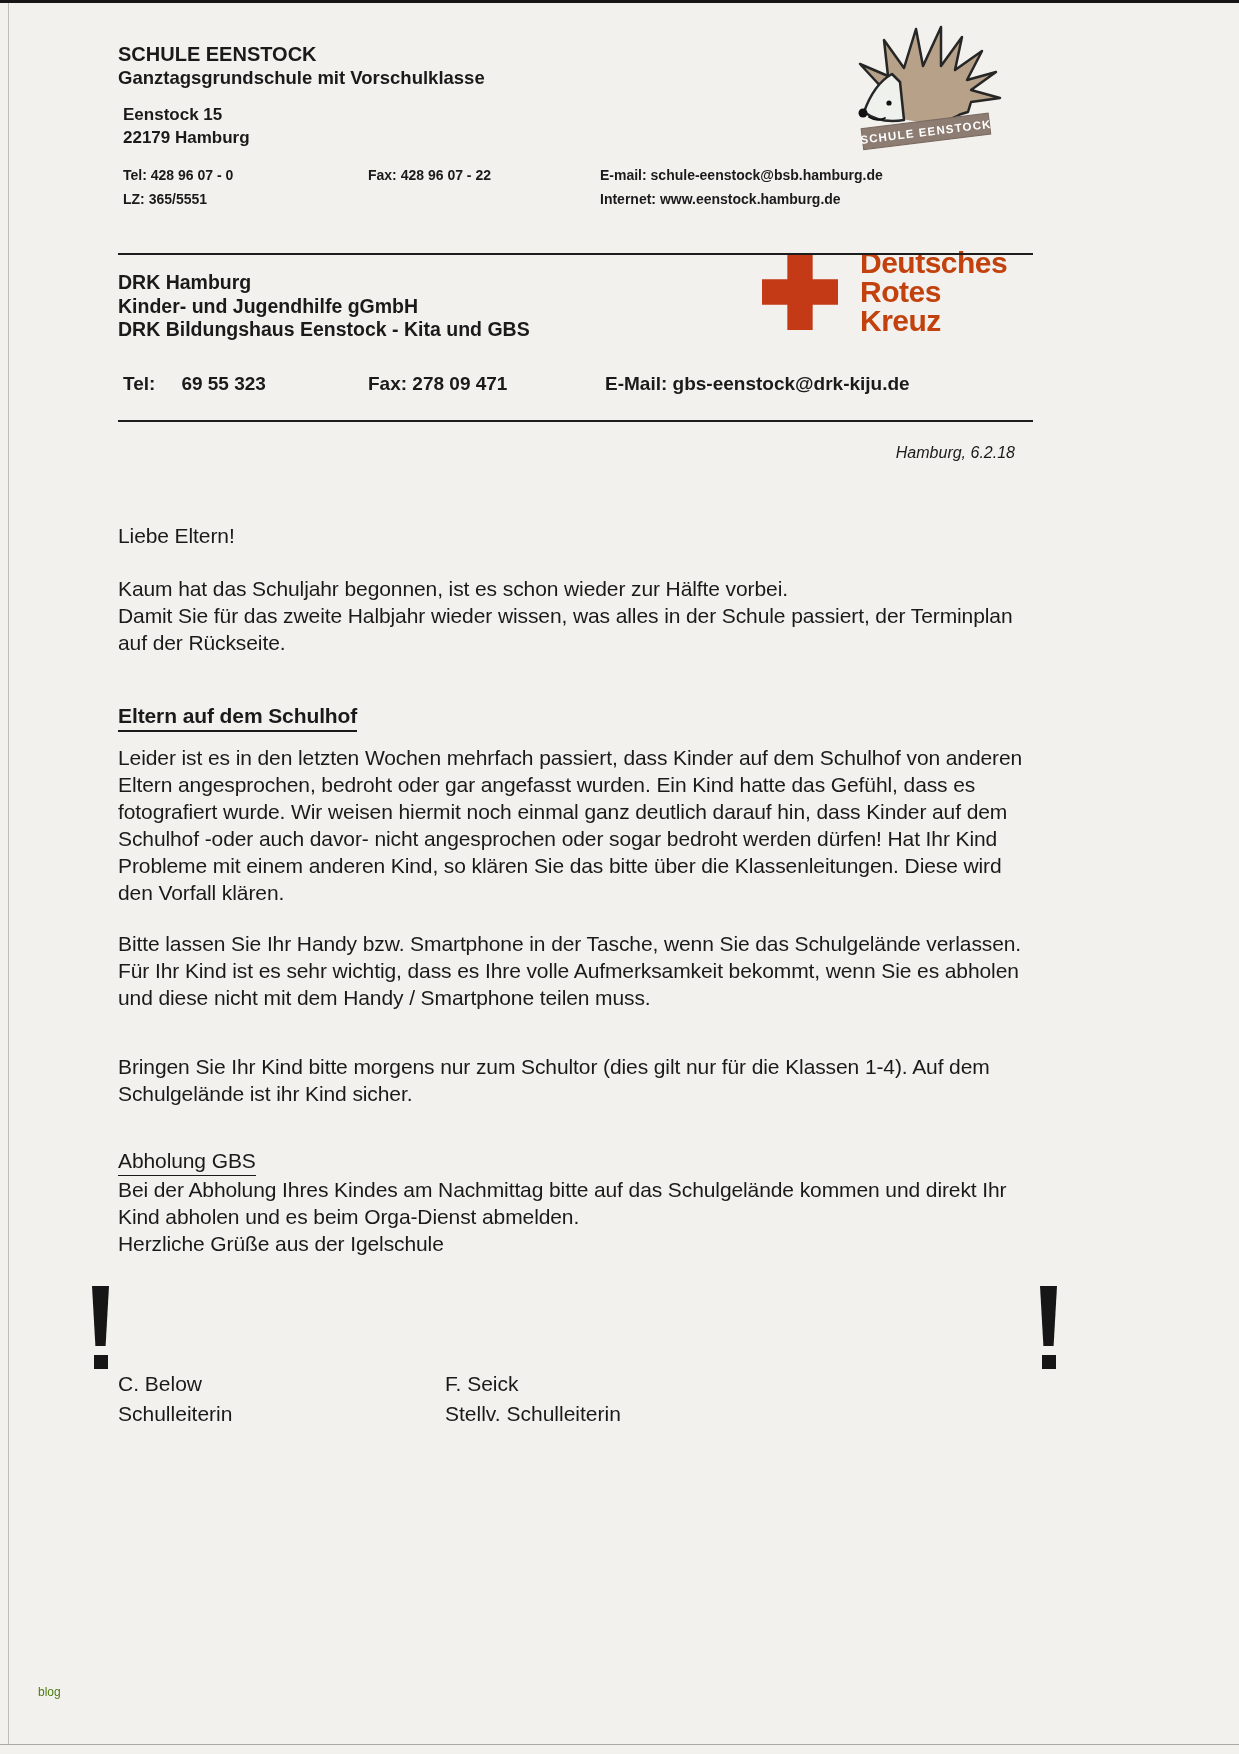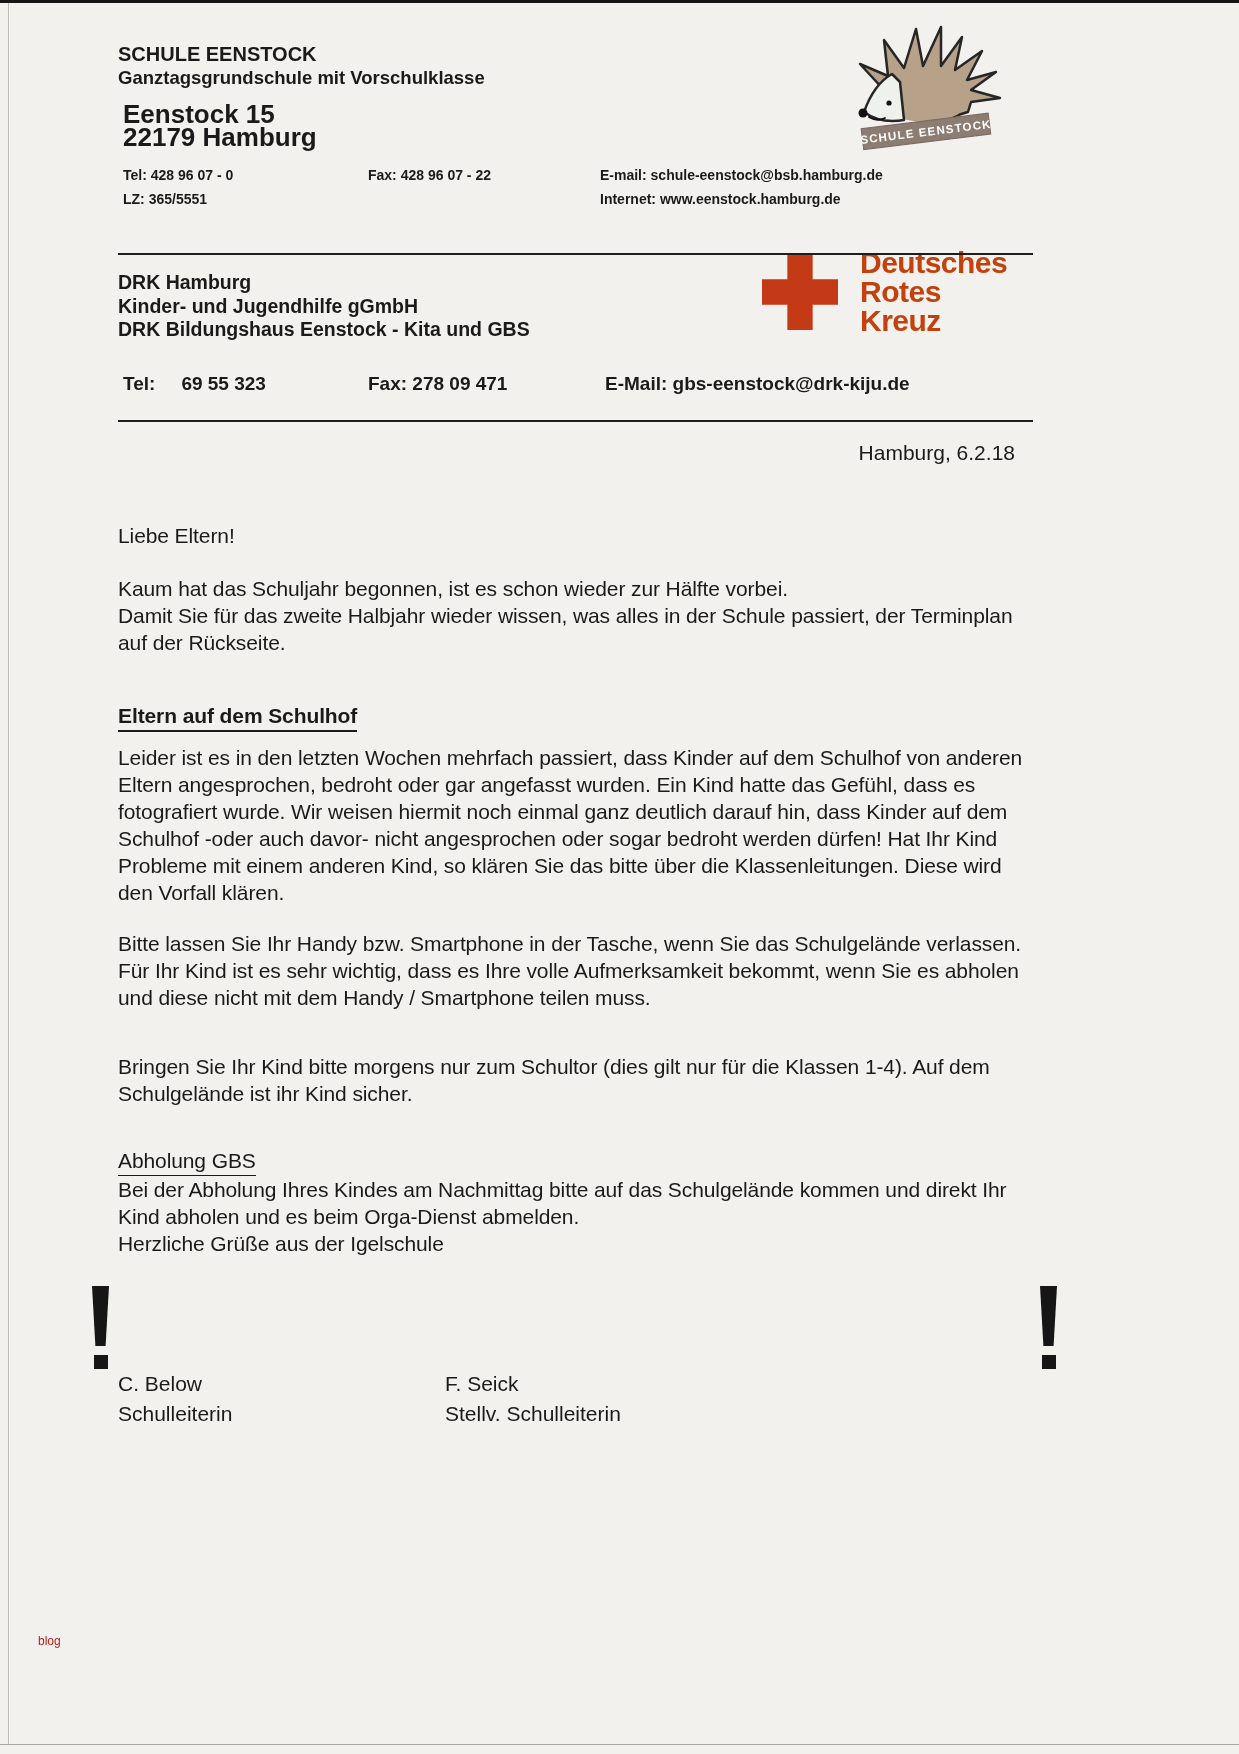--- a/index.html
+++ b/index.html
@@ -13,21 +13,21 @@
   }
   .edge-top{position:absolute;left:0;top:0;width:100%;height:3px;background:#161616;}
   .edge-left{position:absolute;left:8px;top:3px;width:1px;height:1741px;background:#bdbcba;}
   .edge-bottom{position:absolute;left:0;top:1744px;width:100%;height:1px;background:#a9a8a6;}
 
   .col{position:absolute;left:118px;top:0;width:915px;}
 
   
   .school-name{margin:42px 0 0 0;font-size:20px;line-height:24px;font-weight:bold;}
   .school-sub{margin:0;font-size:18.5px;line-height:23px;font-weight:bold;}
-  .addr{margin:14px 0 0 5px;font-size:26px;line-height:23px;font-weight:bold;}
+  .addr{margin:14px 0 0 5px;font-size:17px;line-height:23px;font-weight:bold;}
   .contact-row{display:grid;grid-template-columns:245px 232px 1fr;margin-top:14px;
     font-size:14px;line-height:24px;font-weight:bold;}
   .contact-row>span{padding-left:5px;}
   .rule{border:none;border-top:2px solid #1d1d1d;margin:0;}
   .rule1{margin-top:42px;}
   .rule2{margin-top:24px;}
 
   
   .drk-lines{margin:16px 0 0 0;font-size:19.5px;line-height:23.5px;font-weight:bold;}
   .drk-contact{display:grid;grid-template-columns:245px 237px 1fr;margin-top:30px;
@@ -35,21 +35,21 @@
   .drk-contact>span{padding-left:5px;}
   .drk-tel-value{margin-left:26px;}
   .drk-logo{position:absolute;left:762px;top:248px;display:flex;align-items:flex-start;}
   .drk-cross{width:76px;height:76px;margin-top:6px;}
   .drk-words{margin-left:22px;font-size:30px;line-height:29px;font-weight:bold;color:#c2410c;letter-spacing:-0.5px;}
 
   
   .hedgehog{position:absolute;left:828px;top:24px;width:182px;height:132px;}
 
   
-  .date{margin-top:18px;font-size:21px;line-height:26px;text-align:right;padding-right:18px;}
+  .date{margin-top:18px;font-size:16px;line-height:26px;text-align:right;padding-right:18px;font-style:italic;}
   .body-text{font-size:21px;line-height:27px;letter-spacing:-0.1px;}
   .salutation{margin-top:56px;}
   .intro{margin-top:26px;}
   .h-schulhof{margin-top:46px;font-weight:bold;}
   .u2{display:inline-block;border-bottom:2px solid #1a1a1a;padding-bottom:1px;}
   .u1{display:inline-block;border-bottom:1.5px solid #1a1a1a;padding-bottom:1px;}
   .para1{margin-top:12px;}
   .para2{margin-top:24px;}
   .para3{margin-top:42px;}
   .h-abholung{margin-top:40px;}
@@ -60,21 +60,21 @@
   .signatures{display:flex;margin-top:112px;font-size:21px;line-height:30px;}
   .sig{width:327px;}
 
   
   .excl{position:absolute;width:20px;}
   .excl-left{left:92px;top:1286px;}
   .excl-right{left:1040px;top:1286px;}
   .excl .bar{width:17px;height:60px;background:#161616;clip-path:polygon(0 0,100% 0,80% 100%,20% 100%);}
   .excl .dot{width:14px;height:14px;background:#161616;margin:9px 0 0 1.5px;}
 
-  .watermark{position:absolute;left:38px;top:1634px;font-size:12px;color:#b91c1c;}
+  .watermark{position:absolute;left:38px;top:1685px;font-size:12px;color:#4d7c0f;}
   p{margin:0;}
 </style>
 </head>
 <body>
 
 <div class="page">
   <div class="edge-top"></div>
   <div class="edge-left"></div>
   <div class="edge-bottom"></div>
 

